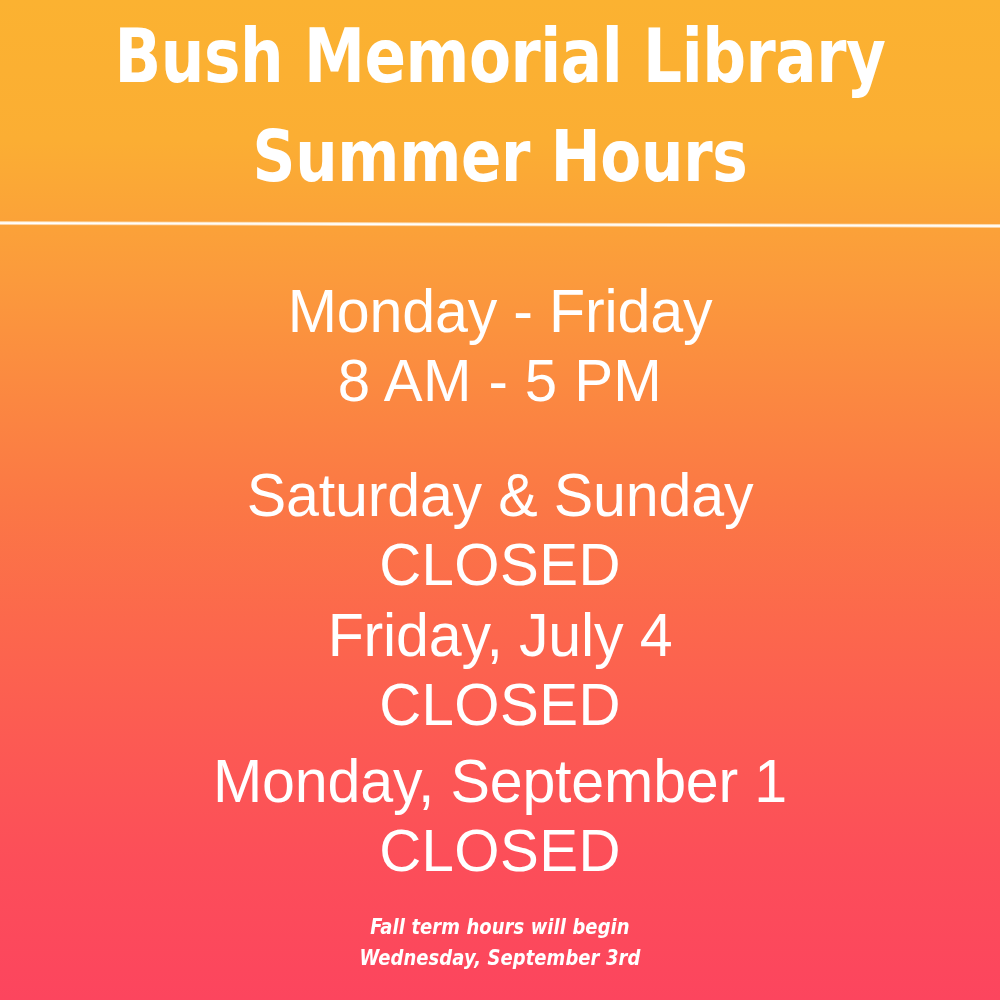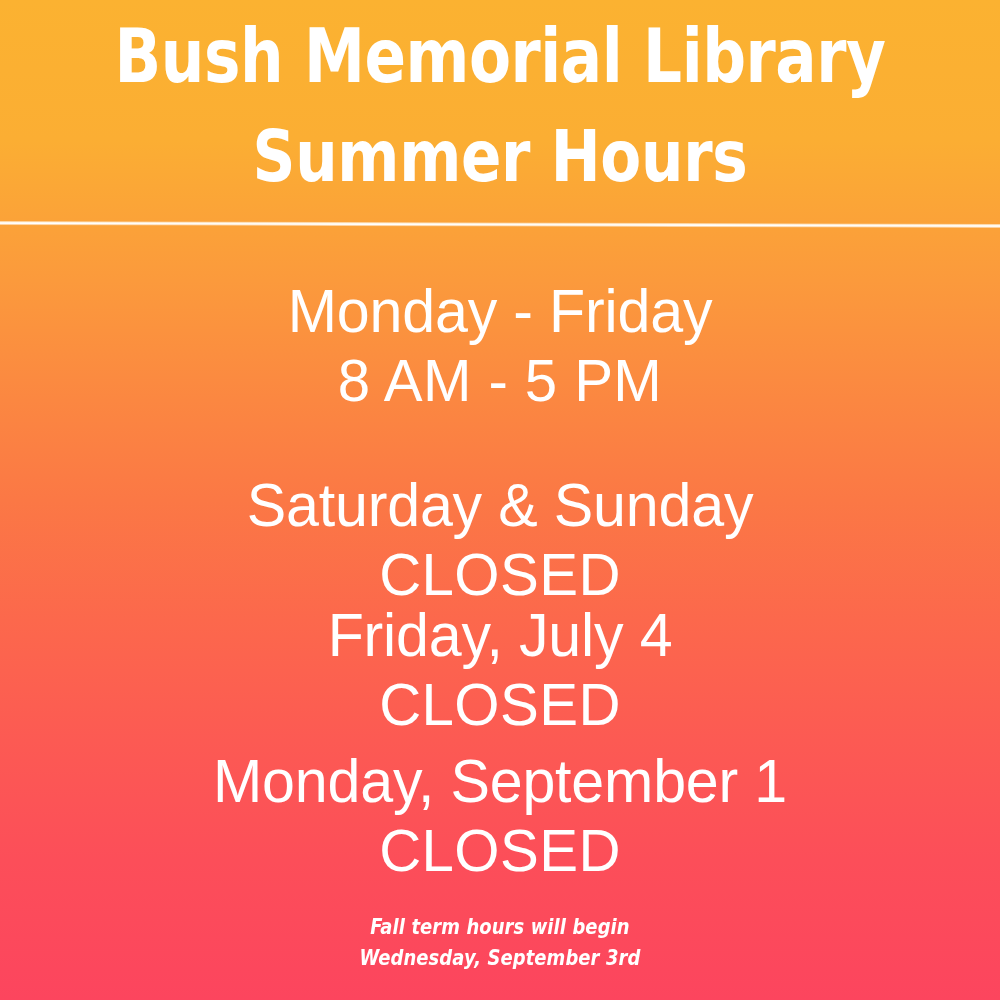--- a/index.html
+++ b/index.html
@@ -108,21 +108,21 @@
     font-weight: 400;
     font-size: 60px;
     line-height: 70px;
     letter-spacing: 0.4px;
     white-space: nowrap;
     transform: scaleX(0.97);
     transform-origin: 50% 50%;
   }
 
   #block-weekday  { top: 252px; }
-  #block-weekend  { top: 446px; }
+  #block-weekend  { top: 436px; }
   #block-july4    { top: 576px; }
   #block-labor    { top: 722px; }
 
   
   #footer {
     position: absolute;
     left: 0;
     top: 912px;
     width: 1000px;
   }

